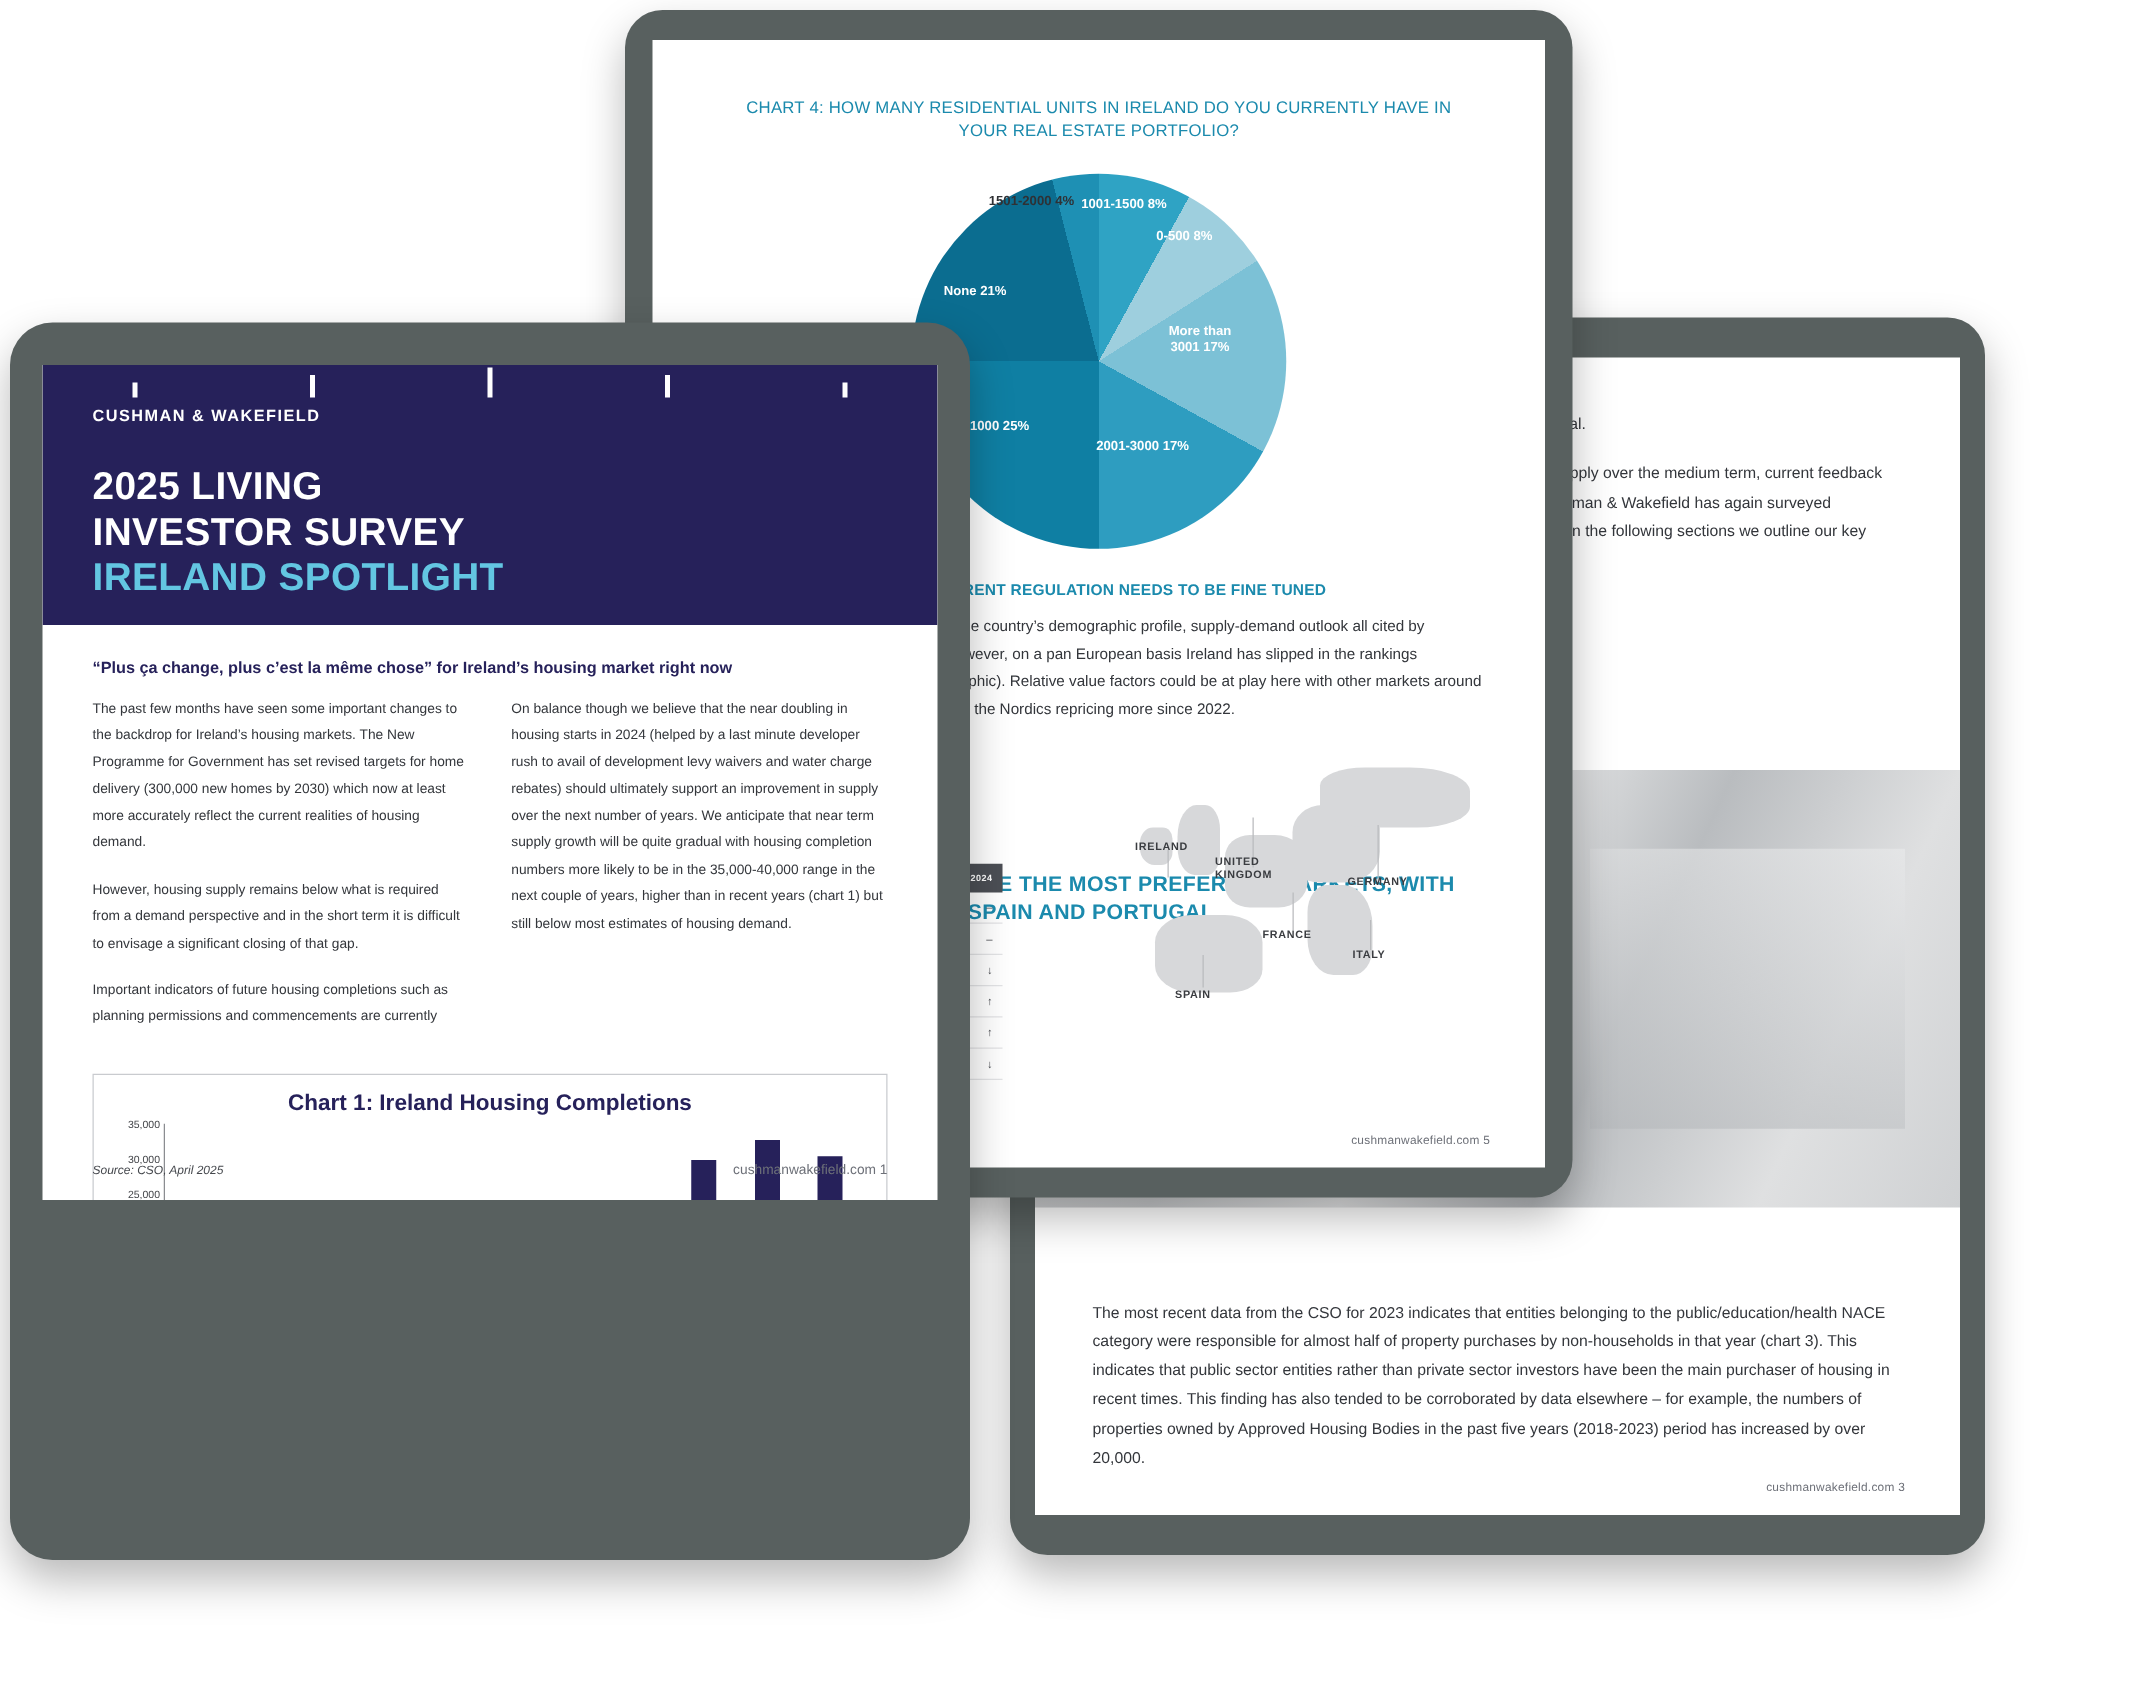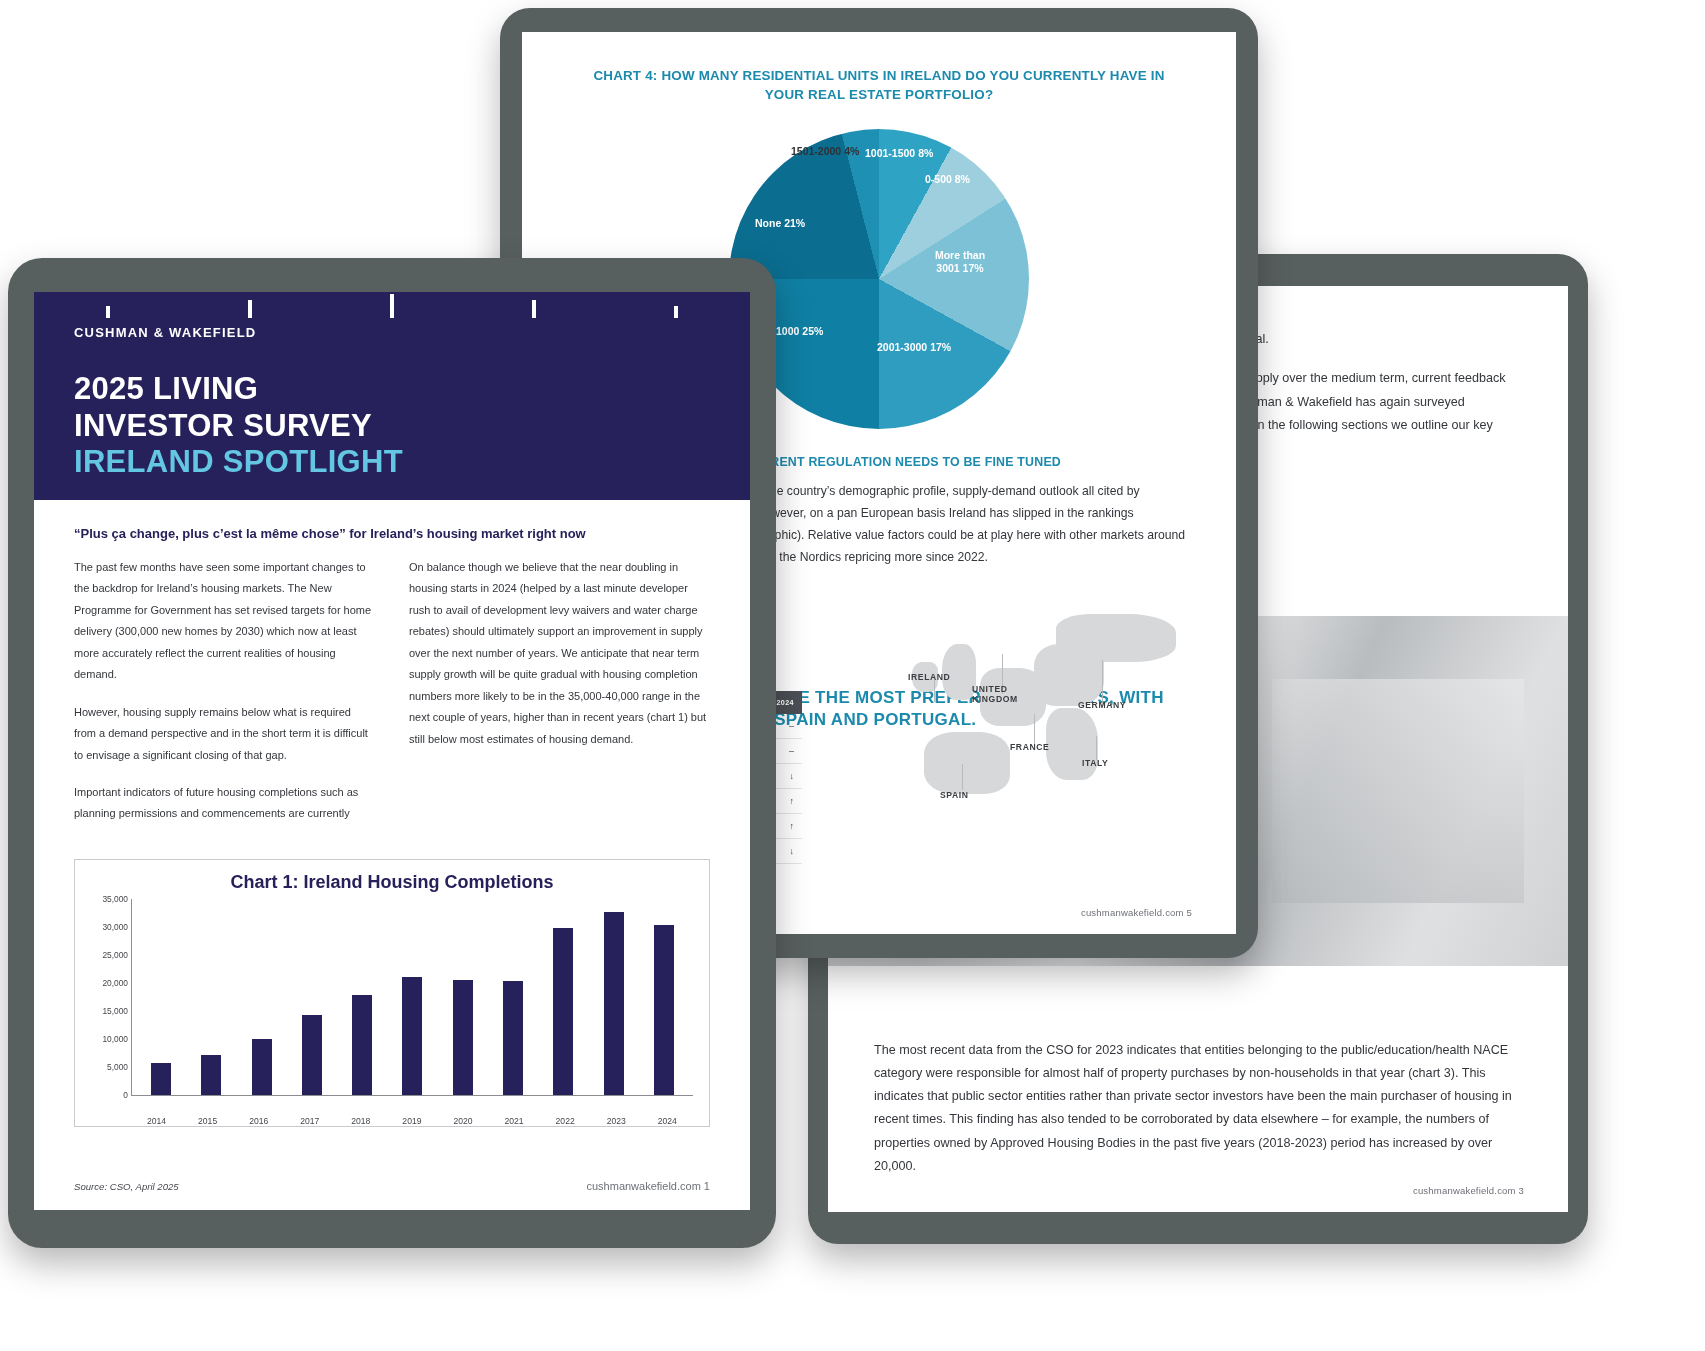--- a/index.html
+++ b/index.html
@@ -27,21 +27,21 @@
   .photo .figure:before{content:"";position:absolute;left:14px;top:-22px;width:24px;height:24px;border-radius:50%;background:#3f4145;}
   .photo .navy{position:absolute;left:0;top:36%;width:58px;height:46%;background:#26215a;}
 
   .page-right-bottom{position:absolute;left:0;right:0;top:700px;padding:40px 46px 0 46px;}
   .footer{position:absolute;bottom:16px;right:44px;font-size:9.5px;color:#6d7078;letter-spacing:.2px;}
 
   
   #tablet-top{left:500px;top:8px;width:758px;height:950px;border-radius:30px;}
   #tablet-top .screen{left:22px;top:24px;width:714px;height:902px;}
 
-  .chart4-title{color:#1b8aad;font-weight:bold;font-size:13.4px;text-align:center;line-height:1.45;letter-spacing:.2px;padding:34px 70px 0 70px;}
+  .chart4-title{color:#1b8aad;font-weight:normal;font-size:13.4px;text-align:center;line-height:1.45;letter-spacing:.2px;padding:44px 70px 0 70px;}
 
   .pie-wrap{position:relative;width:300px;height:300px;margin:24px auto 0 auto;}
   .pie{width:100%;height:100%;border-radius:50%;
       background:conic-gradient(
         #2fa3c4 0deg 28.8deg,
         #9ecfde 28.8deg 57.6deg,
         #7cc1d6 57.6deg 118.8deg,
         #2e9dc0 118.8deg 180deg,
         #0f7fa3 180deg 270deg,
         #0b6d90 270deg 345.6deg,
@@ -62,21 +62,21 @@
   .mline{position:absolute;width:1px;background:#b9babd;}
 
   .ranktable{position:absolute;left:30px;bottom:70px;width:250px;}
   .ranktable .rhead{display:flex;background:#4c4f55;color:#fff;font-size:7.2px;font-weight:bold;letter-spacing:.4px;padding:7px 8px;}
   .ranktable .rhead span:first-child{flex:1;}
   .ranktable .rrow{display:flex;border-bottom:1px solid #e3e4e6;font-size:9px;padding:7px 8px;color:#45484d;}
   .ranktable .rrow span:first-child{flex:1;}
 
   
   #tablet-left{left:8px;top:258px;width:768px;height:990px;border-radius:34px;}
-  #tablet-left .screen{left:26px;top:34px;width:716px;height:918px;}
+  #tablet-left .screen{left:26px;top:34px;width:716px;height:668px;}
 
   .cover{background:#26215a;color:#fff;padding:34px 40px 30px 40px;position:relative;height:208px;box-sizing:border-box;}
   .logo{display:flex;align-items:center;gap:10px;}
   .logo .bars{display:flex;align-items:flex-end;gap:2px;height:26px;}
   .logo .bars i{display:block;width:4px;background:#fff;}
   .logo .txt2{font-size:13px;font-weight:bold;line-height:1.15;letter-spacing:1.2px;}
   .cover h1{margin:30px 0 0 0;font-size:31px;line-height:1.18;font-weight:bold;letter-spacing:.3px;}
   .cover h1 .hl{color:#63c6e2;}
   .cover .date{margin-top:18px;font-size:12.5px;letter-spacing:1.3px;}
 

